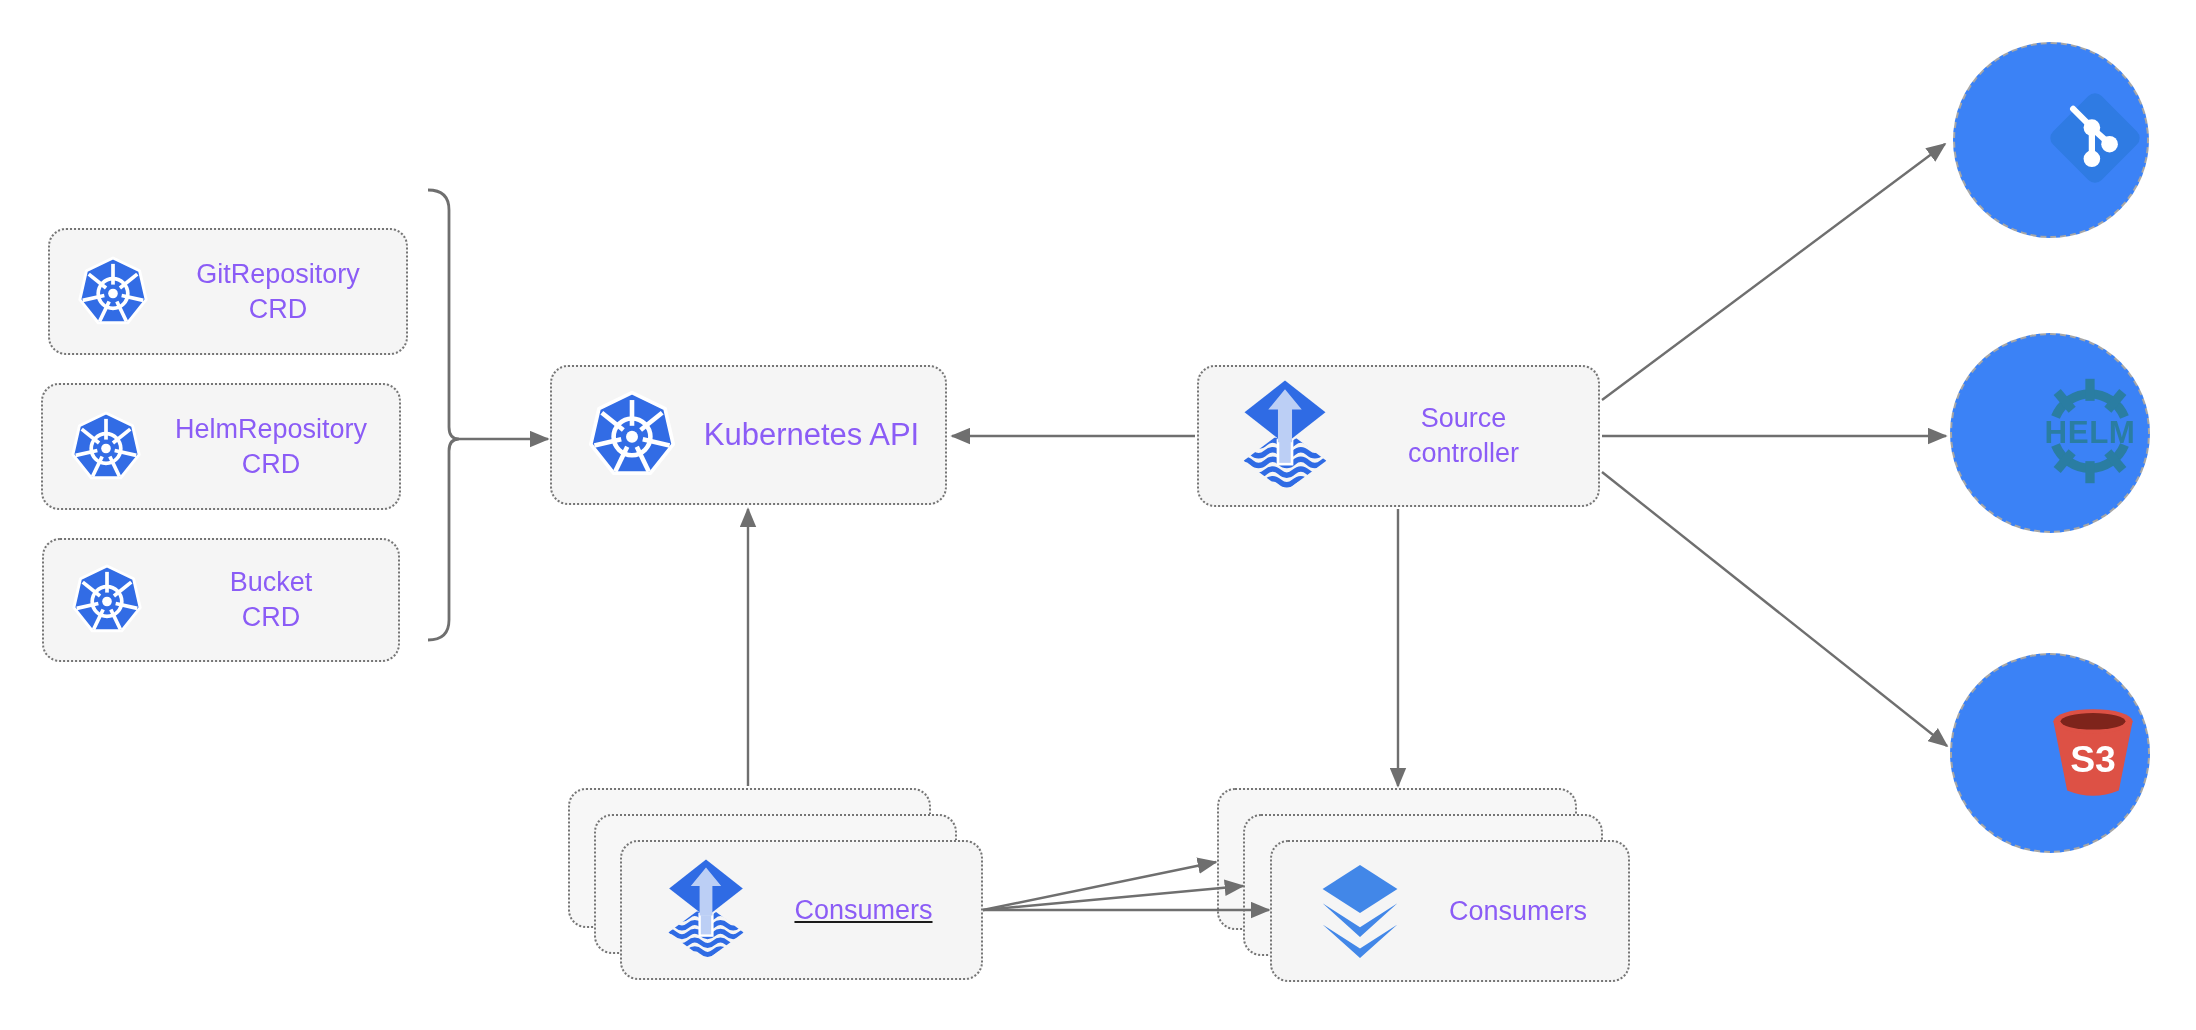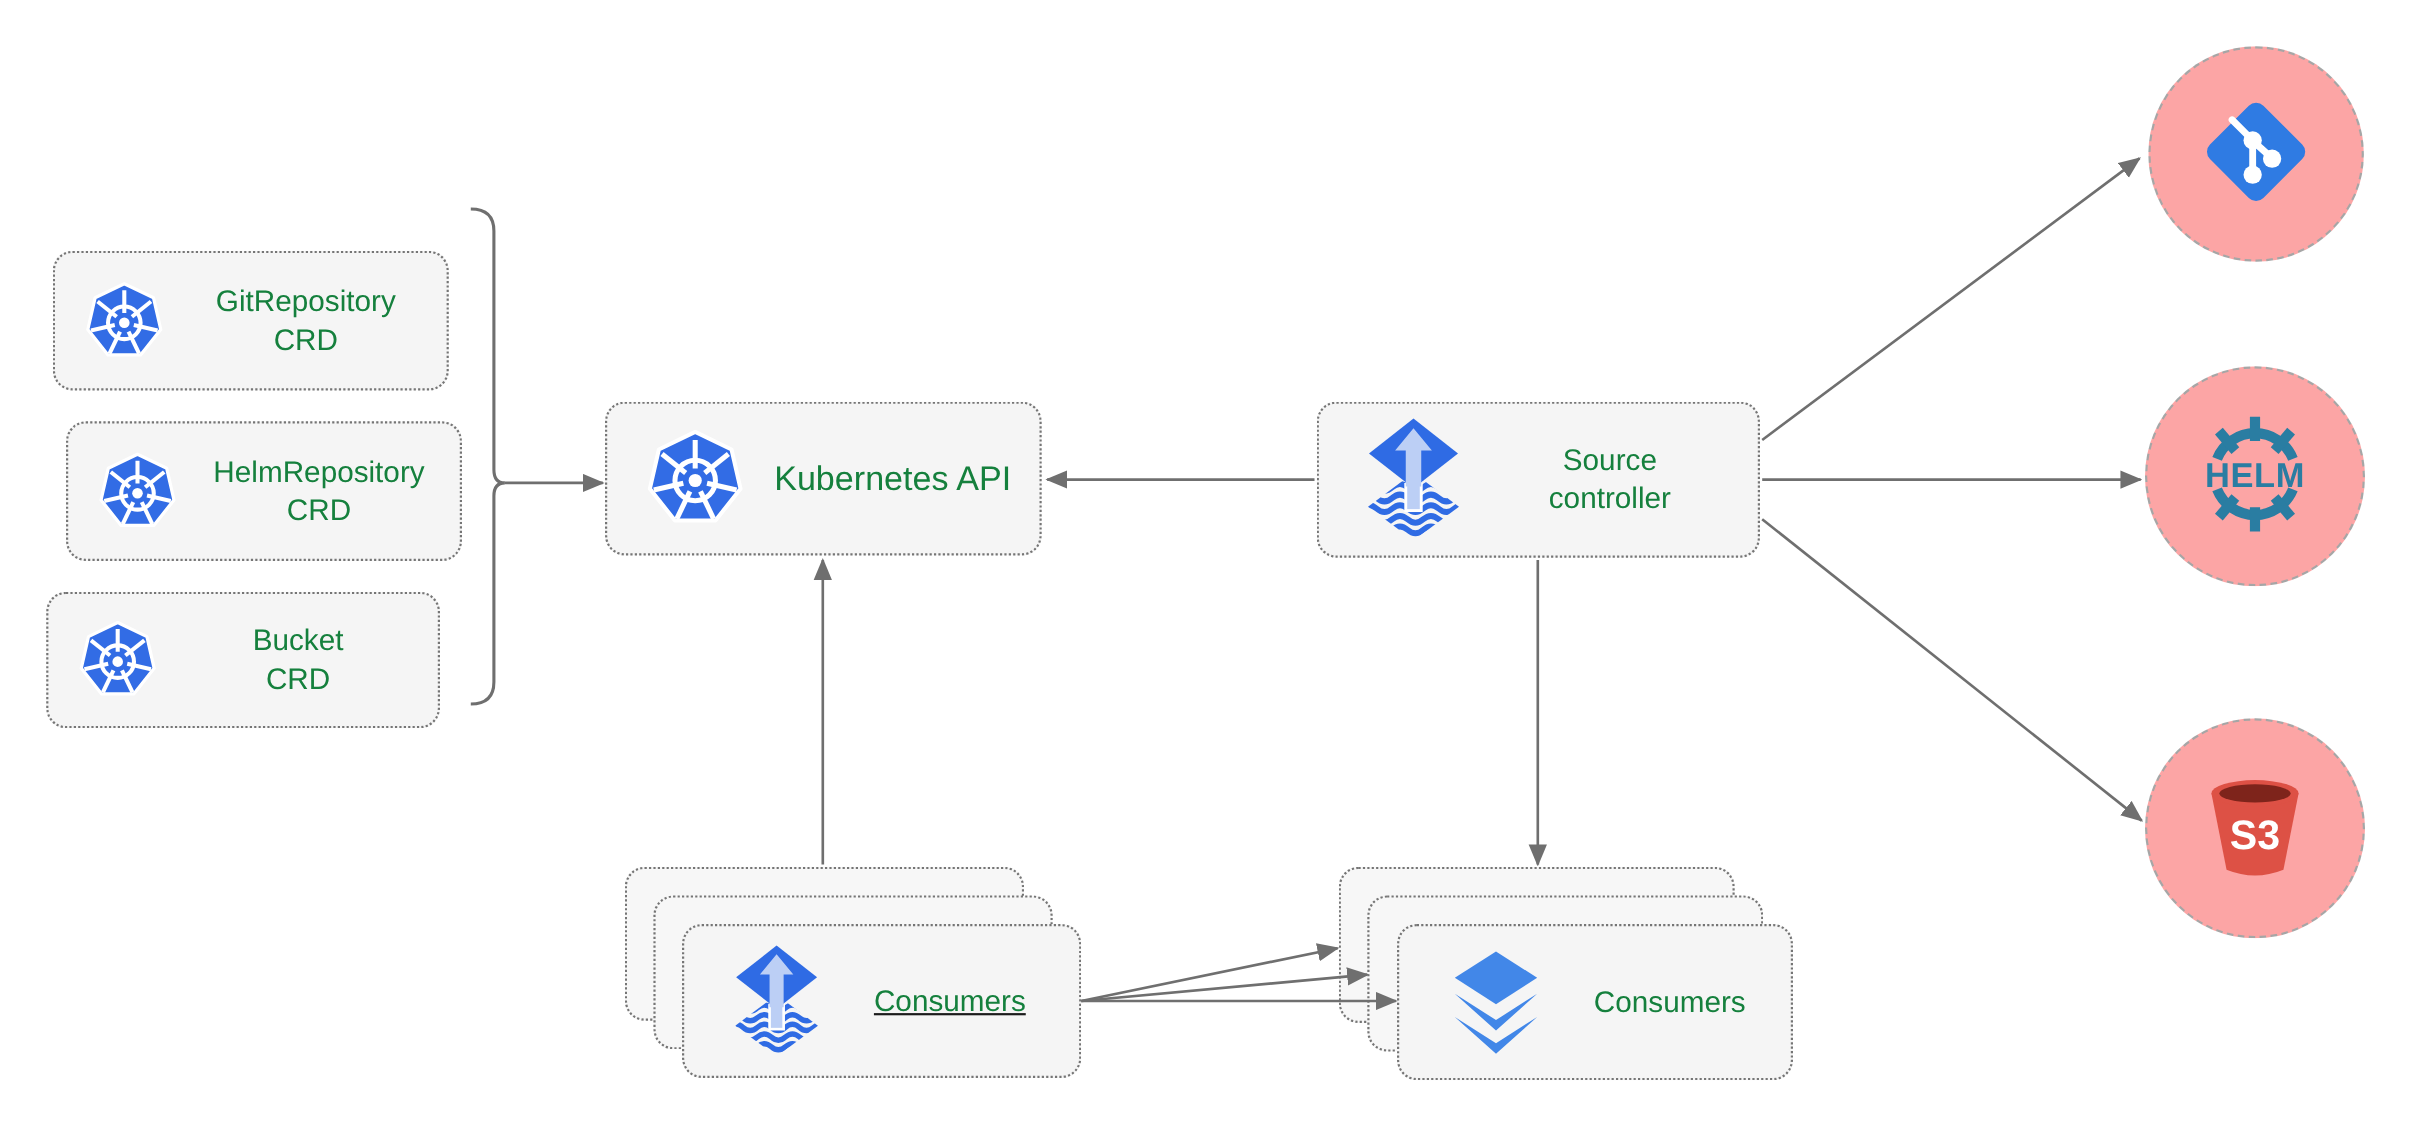--- a/index.html
+++ b/index.html
@@ -19,36 +19,36 @@
     box-sizing:border-box;
     display:flex;
     align-items:center;
   }
   .node .icon { flex:0 0 auto; display:flex; align-items:center; justify-content:center; }
   .node .label {
     flex:1 1 auto;
     text-align:center;
     line-height:1.28;
     font-size:27px;
-    color:#15803d;
+    color:#8b5cf6;
   }
   .node .label .line { display:block; }
   .endpoint {
     position:absolute;
-    background:#fca5a5;
+    background:#3b82f6;
     border:2px dashed #a6a6a6;
     border-radius:50%;
     box-sizing:border-box;
     display:flex;
     align-items:center;
-    justify-content:center;
+    justify-content:flex-end;
   }
   
   #box-gitrepo  { left:48px;  top:228px; width:360px; height:127px; }
-  #box-helmrepo { left:60px;  top:383px; width:360px; height:127px;justify-content:center; }
+  #box-helmrepo { left:41px;  top:383px; width:360px; height:127px;justify-content:center; }
   #box-bucket   { left:42px;  top:538px; width:358px; height:124px; }
   #box-k8sapi   { left:550px; top:365px; width:397px; height:140px; }
   #box-k8sapi .label { font-size:31px; }
   #box-source   { left:1197px; top:365px; width:403px; height:142px; }
   .stack-back   { background:#f7f7f7; }
   #consumers-back  { left:568px; top:788px; width:363px; height:140px; }
   #consumers-mid   { left:594px; top:814px; width:363px; height:140px; }
   #consumers-front { left:620px; top:840px; width:363px; height:140px;text-decoration:underline; }
   #artifacts-back  { left:1217px; top:788px; width:360px; height:142px; }
   #artifacts-mid   { left:1243px; top:814px; width:360px; height:142px; }

